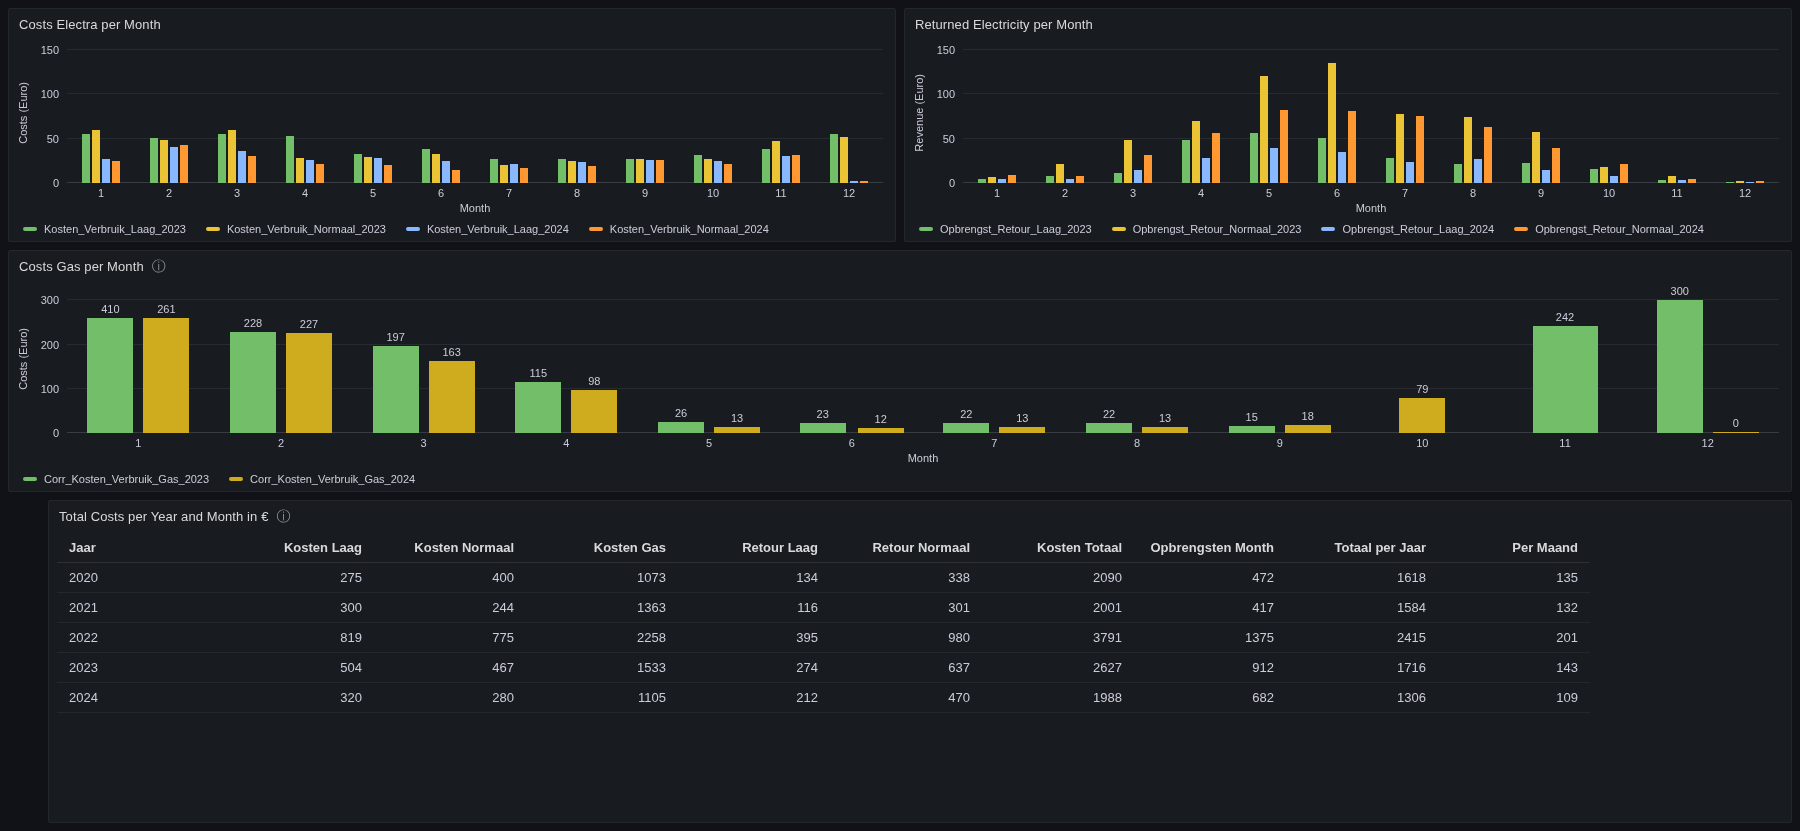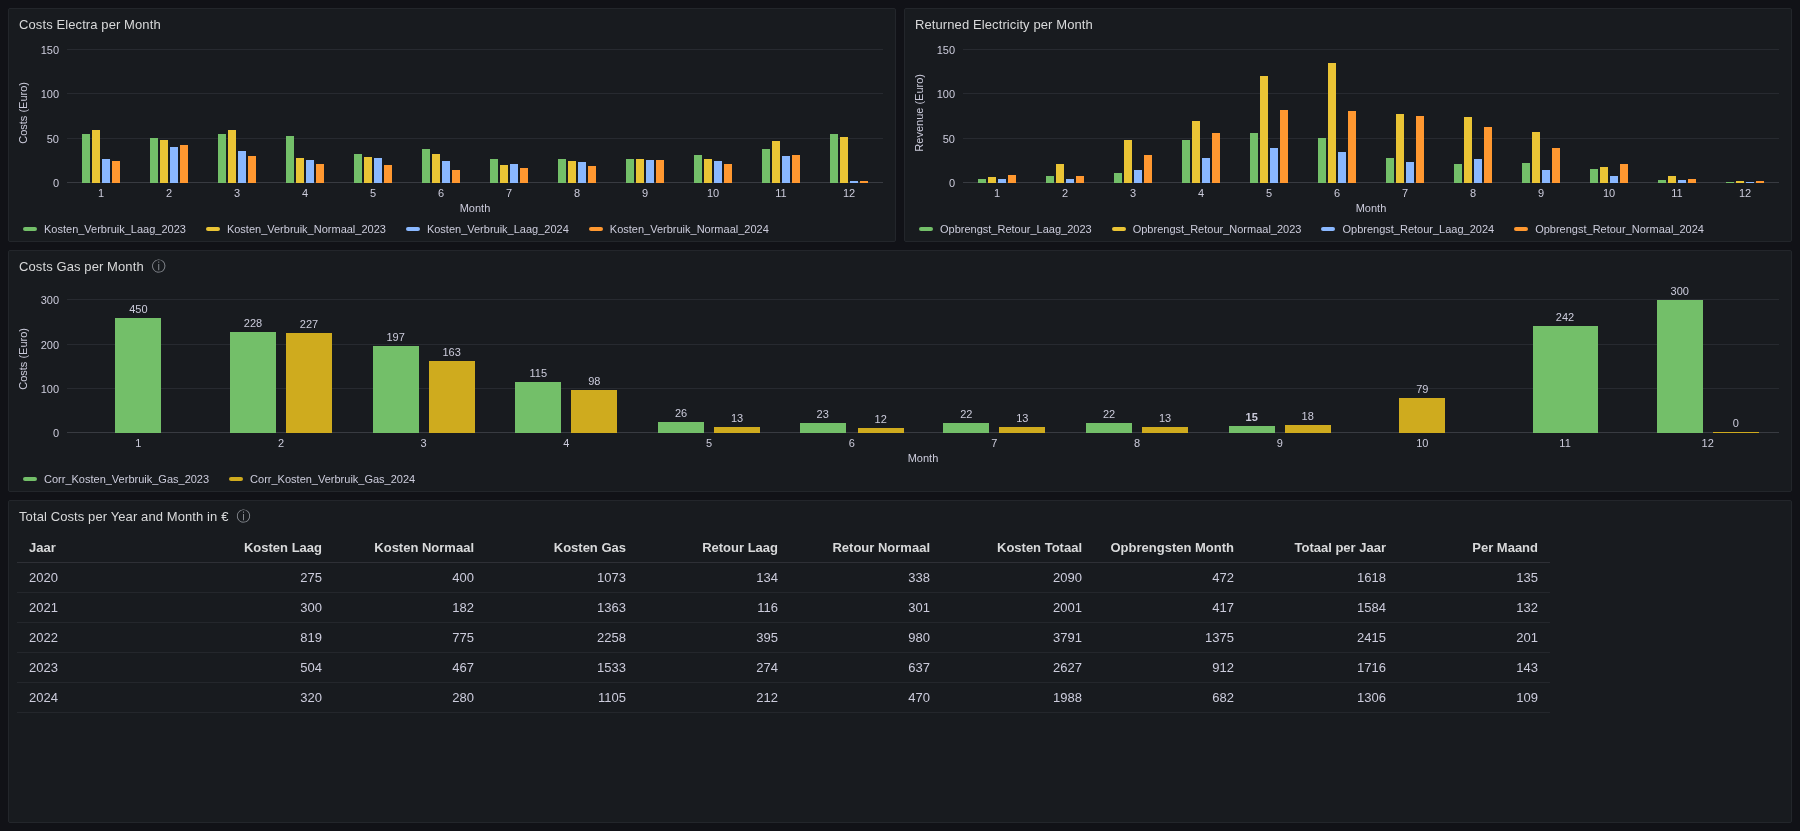--- a/index.html
+++ b/index.html
@@ -9,21 +9,21 @@
     color:#ccccdc;
   }
   .dashboard { box-sizing:border-box; width:100%; height:100%; padding:8px; display:flex; flex-direction:column; gap:8px; }
   .row-top { display:flex; gap:8px; height:234px; flex:none; }
   .row-top .panel { flex:1; }
   .panel {
     background:#181b1f; border:1px solid #23262b; border-radius:2px;
     display:flex; flex-direction:column; box-sizing:border-box; min-height:0;
   }
   .panel-gas { height:242px; flex:none; }
-  .panel-table { flex:1; }
+  .panel-table { flex:1;margin-left:40px; }
   .panel-header { height:30px; flex:none; display:flex; align-items:center; gap:8px; padding:0 10px; }
   .panel-title { margin:0; font-size:13px; font-weight:500; color:#d8d9da; letter-spacing:0.1px; }
   .info-icon { color:#8e9298; font-size:14px; line-height:1; cursor:pointer; }
 
   
   .chart { flex:1; min-height:0; display:flex; flex-direction:column; padding:4px 12px 4px 6px; }
   .chart-grid { flex:1; min-height:0; display:grid; grid-template-columns:16px 36px 1fr; grid-template-rows:1fr 17px 17px; }
   .ylabel { display:flex; align-items:center; justify-content:center; }
   .ylabel span { writing-mode:vertical-rl; transform:rotate(180deg); font-size:11px; color:#ccccdc; white-space:nowrap; }
   .yticks { position:relative; }
@@ -540,22 +540,26 @@
             <span class="ytick" style="bottom: 89.5522%;">300</span>
           </div>
           <div class="plot">
             <div class="gridline base" style="bottom: 0%;"></div>
             <div class="gridline" style="bottom: 29.8507%;"></div>
             <div class="gridline" style="bottom: 59.7015%;"></div>
             <div class="gridline" style="bottom: 89.5522%;"></div>
             <div class="groups">
               <div class="group" style="gap: 10px;">
                 <div class="bar-slot" style="width: 46px;">
-                  <span class="bar-value">450</span>
+                  <span class="bar-value">410</span>
                   <div class="bar" style="height: 77.6119%; background: rgb(115, 191, 105);"></div>
+                </div>
+                <div class="bar-slot" style="width: 46px;">
+                  <span class="bar-value">261</span>
+                  <div class="bar" style="height: 77.9104%; background: rgb(207, 171, 30);"></div>
                 </div>
               </div>
               <div class="group" style="gap: 10px;">
                 <div class="bar-slot" style="width: 46px;">
                   <span class="bar-value">228</span>
                   <div class="bar" style="height: 68.0597%; background: rgb(115, 191, 105);"></div>
                 </div>
                 <div class="bar-slot" style="width: 46px;">
                   <span class="bar-value">227</span>
                   <div class="bar" style="height: 67.7612%; background: rgb(207, 171, 30);"></div>
@@ -615,21 +619,21 @@
                 <div class="bar-slot" style="width: 46px;">
                   <span class="bar-value">22</span>
                   <div class="bar" style="height: 6.56716%; background: rgb(115, 191, 105);"></div>
                 </div>
                 <div class="bar-slot" style="width: 46px;">
                   <span class="bar-value">13</span>
                   <div class="bar" style="height: 3.8806%; background: rgb(207, 171, 30);"></div>
                 </div>
               </div>
               <div class="group" style="gap: 10px;">
-                <div class="bar-slot" style="width: 46px; font-weight: bold;">
+                <div class="bar-slot" style="width: 46px;">
                   <span class="bar-value">15</span>
                   <div class="bar" style="height: 4.47761%; background: rgb(115, 191, 105);"></div>
                 </div>
                 <div class="bar-slot" style="width: 46px;">
                   <span class="bar-value">18</span>
                   <div class="bar" style="height: 5.37313%; background: rgb(207, 171, 30);"></div>
                 </div>
               </div>
               <div class="group" style="gap: 10px;">
                 <div class="bar-slot" style="width: 46px;">
@@ -718,21 +722,21 @@
               <td>134</td>
               <td>338</td>
               <td>2090</td>
               <td>472</td>
               <td>1618</td>
               <td>135</td>
             </tr>
             <tr>
               <td class="first">2021</td>
               <td>300</td>
-              <td>182</td>
+              <td>244</td>
               <td>1363</td>
               <td>116</td>
               <td>301</td>
               <td>2001</td>
               <td>417</td>
               <td>1584</td>
               <td>132</td>
             </tr>
             <tr>
               <td class="first">2022</td>

